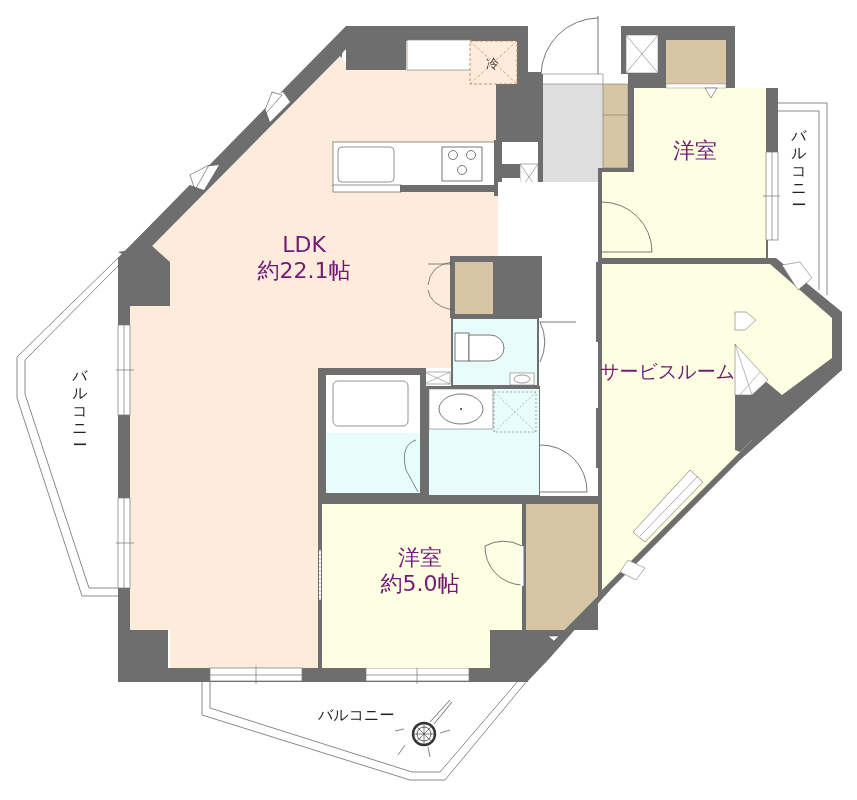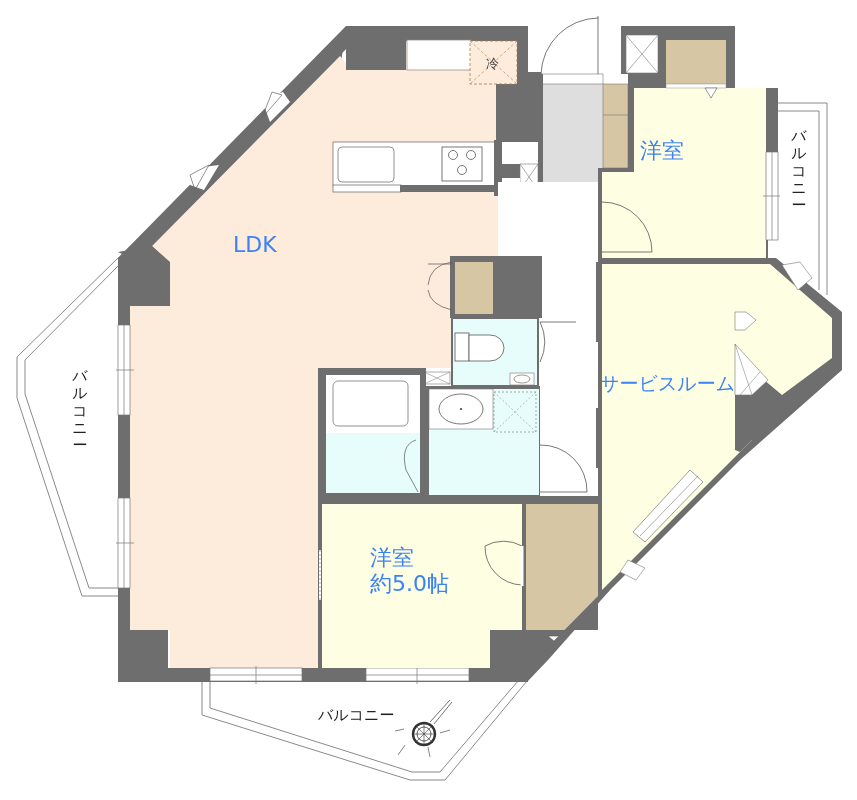--- a/index.html
+++ b/index.html
@@ -1,19 +1,19 @@
 <!DOCTYPE html>
 <html><head>
 <meta charset="utf-8">
 <style>
   html, body { margin: 0; padding: 0; background: #ffffff; }
   body { width: 857px; height: 800px; position: relative; overflow: hidden;
          font-family: "DejaVu Sans", "Liberation Sans", sans-serif; }
   svg { position: absolute; left: 0; top: 0; }
-  .lbl { position: absolute; color: #3b82f6; text-align: left; white-space: nowrap; line-height: 1.2; }
+  .lbl { position: absolute; color: #701a75; text-align: center; white-space: nowrap; line-height: 1.2; }
   .lbl .name, .lbl .area { display: block; }
   .room-label { font-size: 22px; }
   .room-label-sm { font-size: 19px; }
   .vert { position: absolute; font-size: 15px; color: #222; width: 18px; text-align: center; line-height: 1.15; word-break: break-all; }
   .horiz-bal { position: absolute; font-size: 15px; color: #222; white-space: nowrap; }
   .fridge-mark { position: absolute; font-size: 13px; color: #444; }
 </style>
 </head>
 <body>
 
@@ -253,27 +253,28 @@
     <line x1="434" y1="724" x2="452" y2="702" stroke-width="0.7"></line>
     <line x1="405" y1="745" x2="398" y2="755" stroke-width="0.6"></line>
     <line x1="440" y1="733" x2="450" y2="730" stroke-width="0.6"></line>
     <line x1="404" y1="729" x2="395" y2="731" stroke-width="0.6"></line>
     <line x1="428" y1="747" x2="430" y2="757" stroke-width="0.6"></line>
   </g>
 </svg>
 
 <div class="fridge-mark" style="left:486px; top:55px;">冷</div>
 
-<div class="lbl room-label" style="left:233px; top:232px; width:130px;">
+<div class="lbl room-label" style="left:239px; top:232px; width:130px;">
   <span class="name">LDK</span>
+  <span class="area">約22.1帖</span>
 </div>
 <div class="lbl room-label" style="left:640px; top:138px; width:110px;">
   <span class="name">洋室</span>
 </div>
-<div class="lbl room-label-sm" style="left:600px; top:372px; width:135px;">
+<div class="lbl room-label-sm" style="left:600px; top:360px; width:135px;">
   <span class="name">サービスルーム</span>
 </div>
 <div class="lbl room-label" style="left:370px; top:545px; width:100px;">
   <span class="name">洋室</span>
   <span class="area">約5.0帖</span>
 </div>
 
 <div class="vert" style="left:71px; top:368px;">バルコニー</div>
 <div class="vert" style="left:790px; top:128px;">バルコニー</div>
 <div class="horiz-bal" style="left:318px; top:706px;">バルコニー</div>

